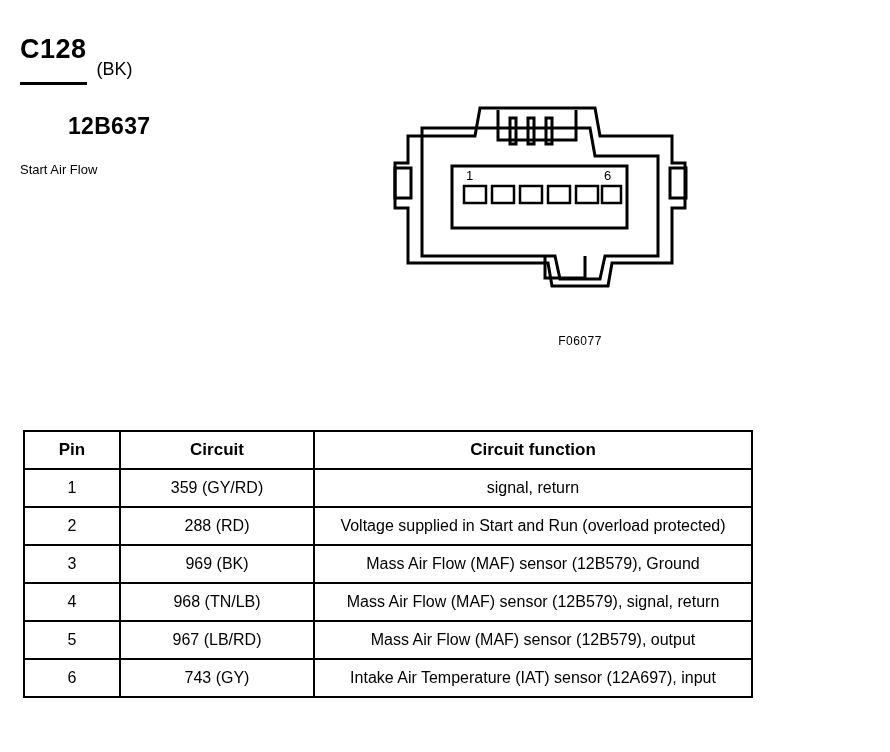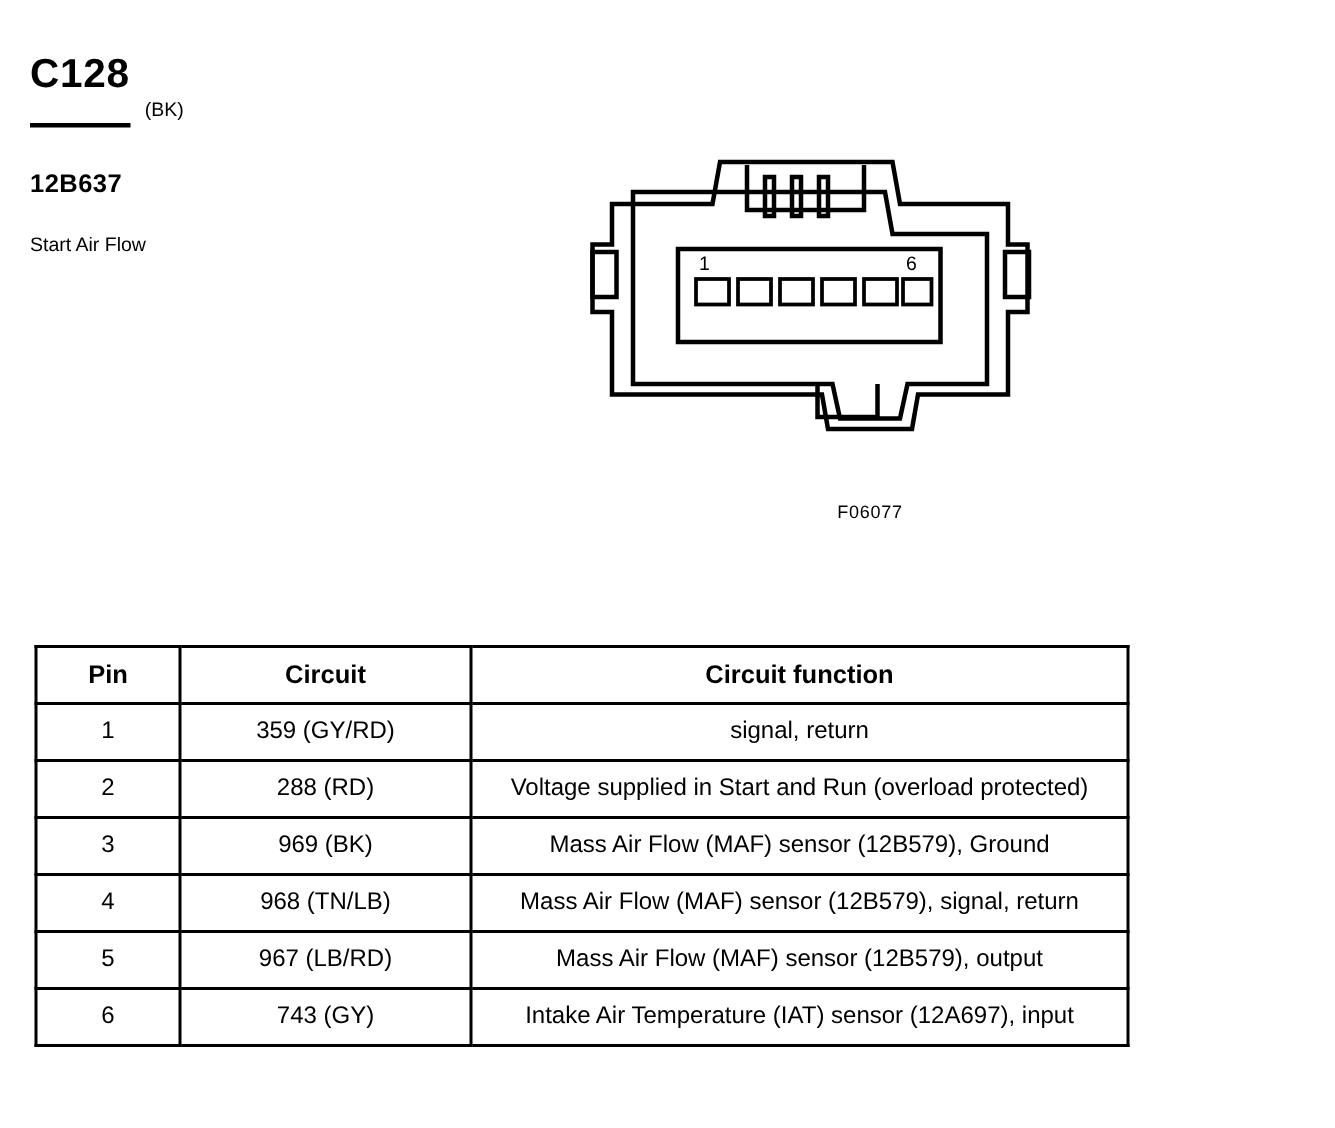--- a/index.html
+++ b/index.html
@@ -30,29 +30,30 @@
   .conn-id {
     font-size: 27px;
     font-weight: bold;
     letter-spacing: 0.5px;
     line-height: 30px;
     border-bottom: 3px solid #000;
     padding-bottom: 18px;
     display: inline-block;
   }
   .conn-color {
-    font-size: 13px;
+    font-size: 18px;
     margin-left: 10px;
     padding-bottom: 5px;
   }
   .part-number {
-    font-size: 17px;
+    font-size: 23px;
     font-weight: bold;
     margin-top: 28px;
     letter-spacing: 0.3px;
+    margin-left: 48px;
   }
   .desc {
     margin-top: 20px;
     font-size: 13px;
     line-height: 19px;
   }
 
   
   .connector-wrap {
     position: absolute;

